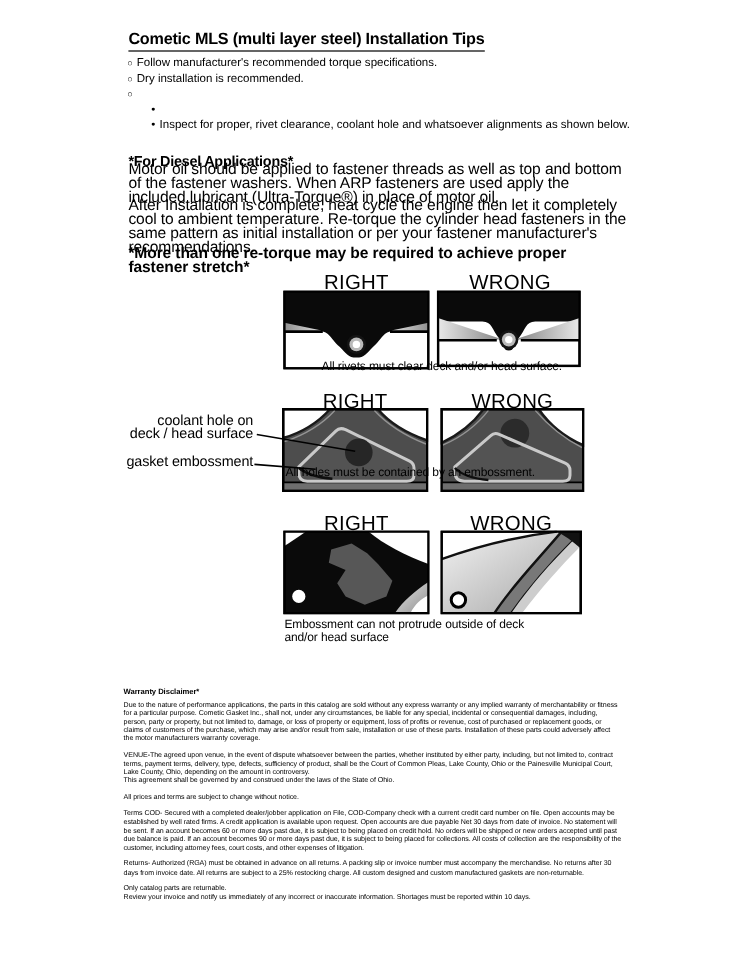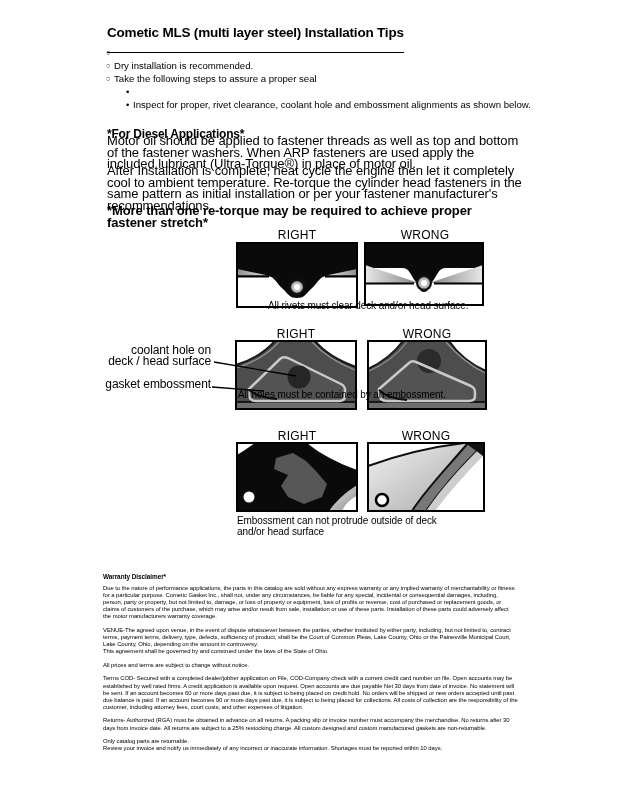--- a/index.html
+++ b/index.html
@@ -8,39 +8,39 @@
     position:relative;
     font-family:"Liberation Sans", sans-serif;
     color:#000;
     overflow:hidden;
   }
   .abs { position:absolute; }
 
   .doc-title {
     left:107px; top:25px;
     font-size:13.5px; font-weight:bold; letter-spacing:-0.2px;
-    border-bottom:1.5px solid #000; padding-bottom:12px;
+    border-bottom:1.5px solid #000; padding-bottom:2px;
     display:inline-block; white-space:nowrap;
   }
 
   .tips { left:106px; top:46px; width:440px; }
   .tip-row { display:flex; align-items:flex-start; line-height:13.2px; font-size:9.6px; }
   .tip-marker { width:8px; font-size:7.5px; line-height:13.2px; flex:0 0 8px; }
   .subtips { left:126px; top:85px; width:420px; }
   .subtip-row { display:flex; align-items:flex-start; line-height:13px; font-size:9.6px; }
   .subtip-marker { width:7px; font-size:9.6px; line-height:13px; flex:0 0 7px; }
 
   .diesel-heading { left:107px; top:127px; font-size:12px; font-weight:bold; letter-spacing:-0.2px; }
   .body-para { left:107px; width:416px; font-size:13px; line-height:11.5px; letter-spacing:-0.1px; }
   .para1 { top:135px; }
   .para2 { top:165px; }
   .note  { top:205px;font-weight:bold; }
 
   .fig-label {
-    font-size:12px; line-height:13px; letter-spacing:0.2px;
+    font-size:17px; line-height:13px; letter-spacing:0.2px;
     transform:translateX(-50%); white-space:nowrap;
   }
   .fig-caption { font-size:10px; line-height:11px; letter-spacing:-0.1px; white-space:pre-line; }
   .fig-box { position:absolute; }
   .fig-box svg { display:block; }
 
   .annotation {
     font-size:12px; line-height:10.8px; text-align:right;
     white-space:pre-line; letter-spacing:-0.1px;
   }
@@ -59,38 +59,38 @@
   .page-code { left:388px; top:759px; font-size:13px; letter-spacing:0.2px;margin-top:40px; }
 </style>
 </head>
 <body>
 
 <div class="abs doc-title">Cometic MLS (multi layer steel) Installation Tips</div>
 
 <div class="abs tips">
   <div class="tip-row">
     <span class="tip-marker">○</span>
+    <span>Follow manufacturer's recommended torque specifications.</span>
   </div>
   <div class="tip-row">
     <span class="tip-marker">○</span>
     <span>Dry installation is recommended.</span>
   </div>
   <div class="tip-row">
     <span class="tip-marker" style="visibility:hidden"></span>
       <span class="tip-marker" style="margin-left:-8px">○</span>
-    <span>Take the following steps to assure a proper seal</span>
   </div>
 </div>
 <div class="abs subtips">
   <div class="subtip-row">
     <span class="subtip-marker">•</span>
   </div>
   <div class="subtip-row">
     <span class="subtip-marker">•</span>
-    <span>Inspect for proper, rivet clearance, coolant hole and embossment alignments as shown below.</span>
+    <span>Inspect for proper, rivet clearance, coolant hole and whatsoever alignments as shown below.</span>
   </div>
 </div>
 
 <div class="abs diesel-heading">*For Diesel Applications*</div>
 <div class="abs body-para para1">Motor oil should be applied to fastener threads as well as top and bottom of the fastener washers. When ARP fasteners are used apply the included lubricant (Ultra-Torque®) in place of motor oil.</div>
 <div class="abs body-para para2">After Installation is complete, heat cycle the engine then let it completely cool to ambient temperature. Re-torque the cylinder head fasteners in the same pattern as initial installation or per your fastener manufacturer's recommendations.</div>
 <div class="abs body-para note">*More than one re-torque may be required to achieve proper fastener stretch*</div>
 
 <div class="abs fig-label" style="left:297px; top:229px;">RIGHT</div>
 <div class="abs fig-label" style="left:425px; top:229px;">WRONG</div>

